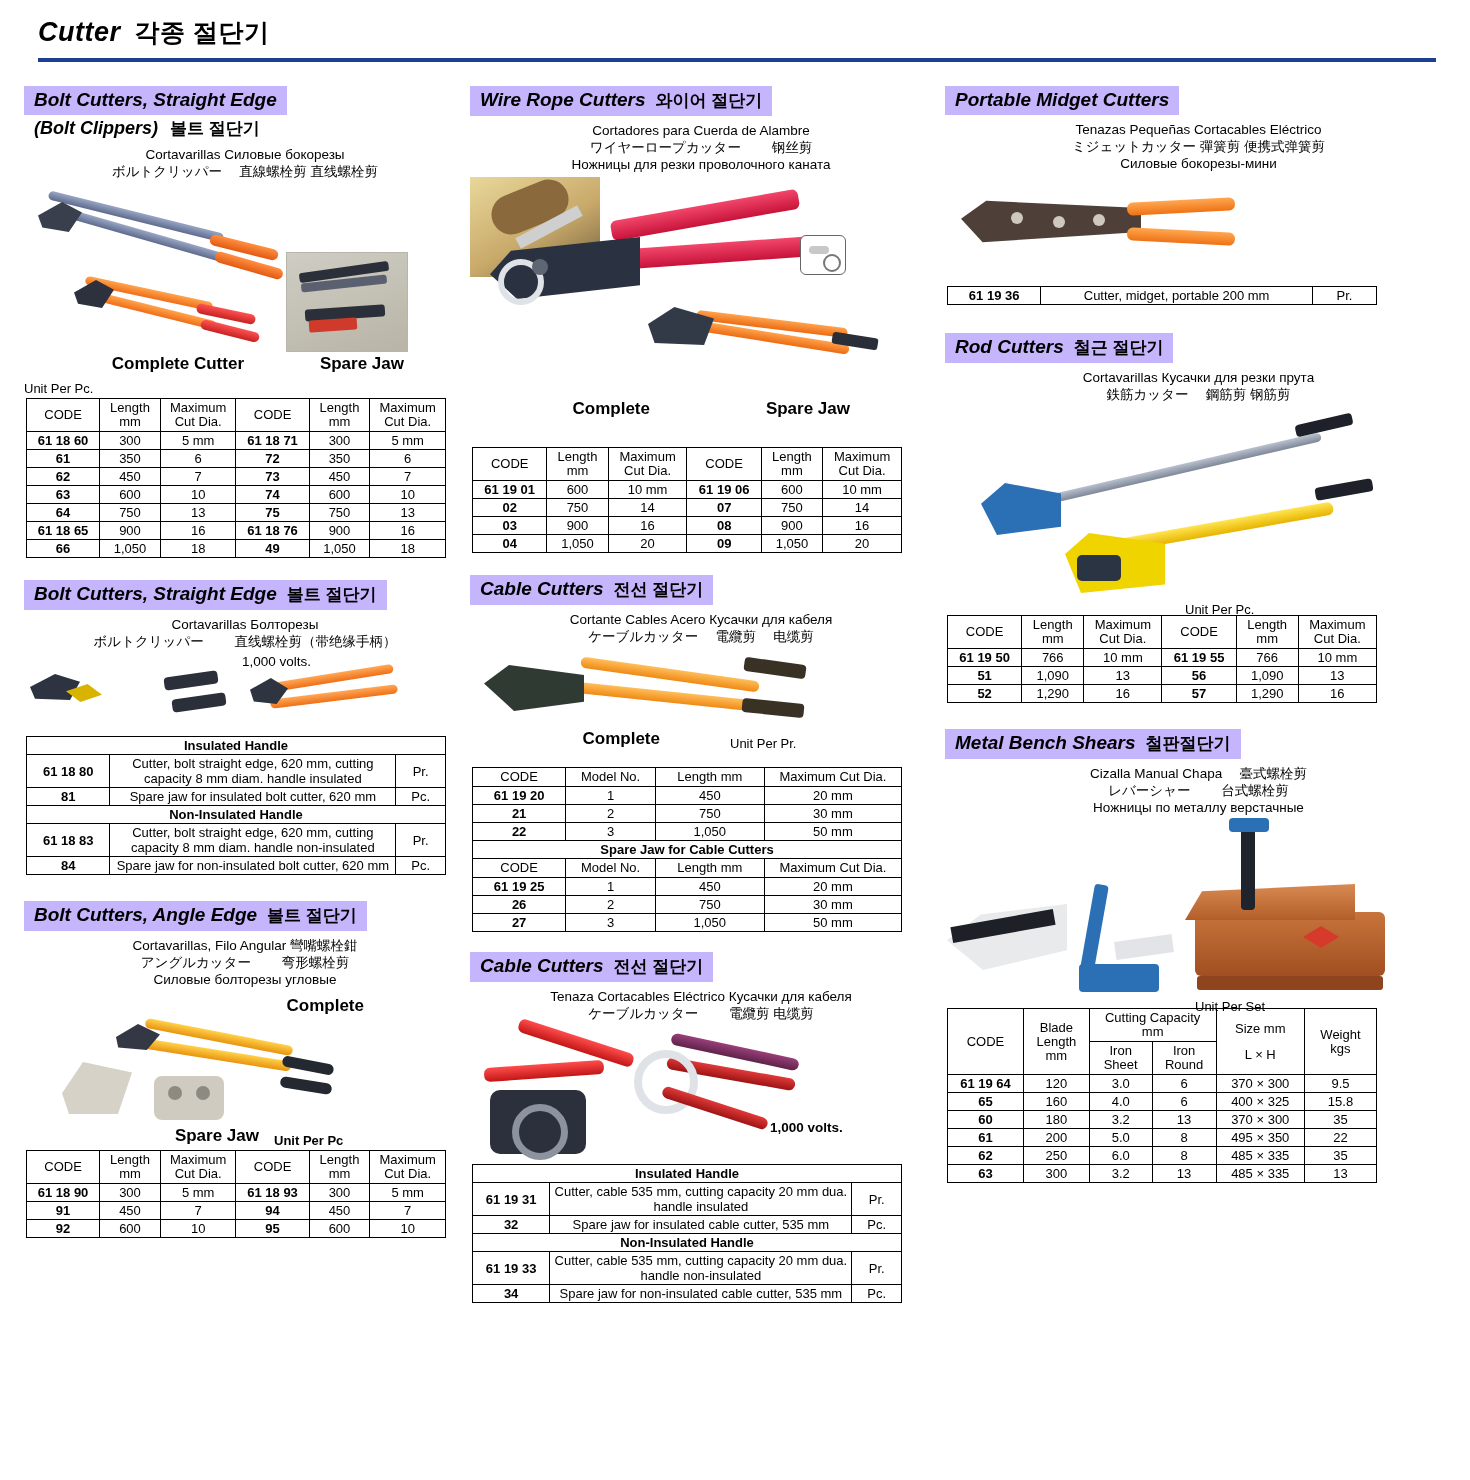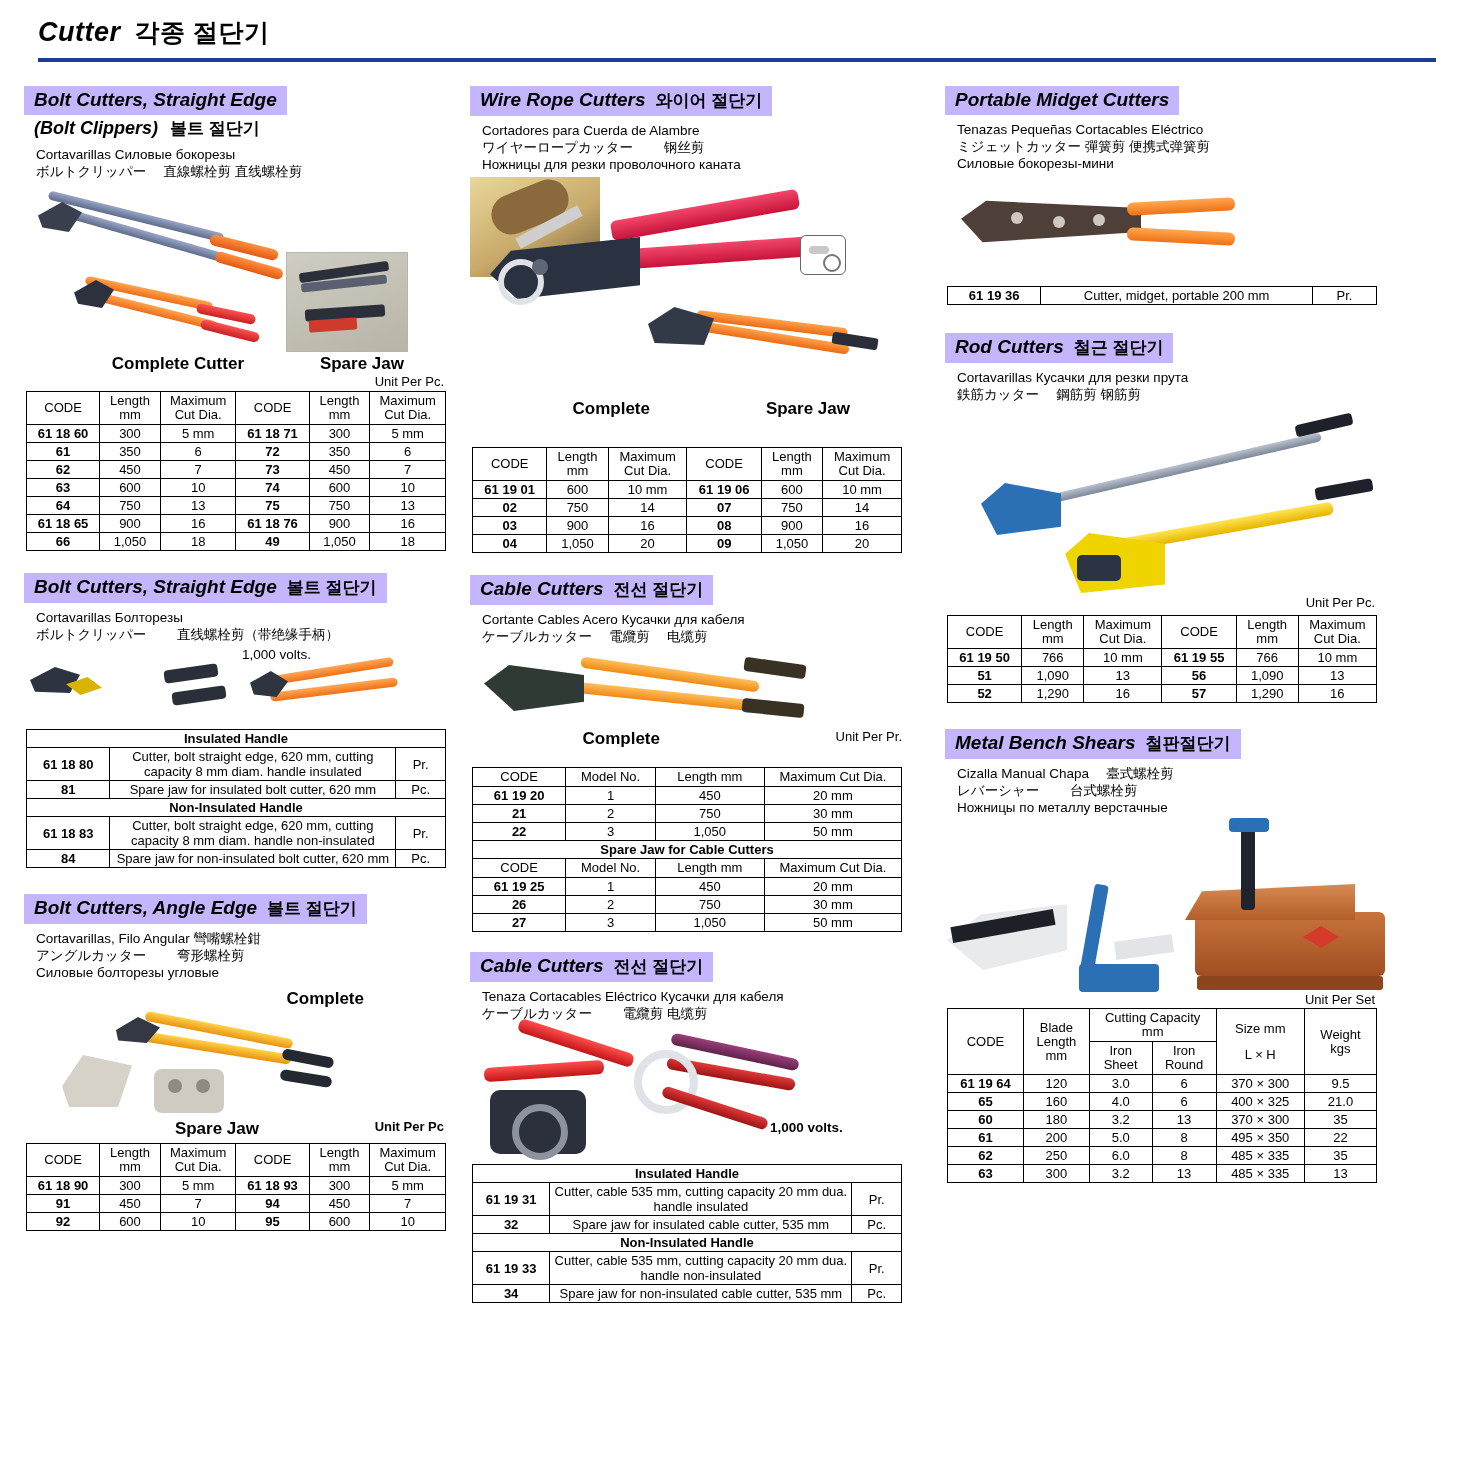--- a/index.html
+++ b/index.html
@@ -38,34 +38,34 @@
     white-space:nowrap;
   }
   .sec-title .kr{font-style:normal;margin-left:10px;font-size:17px;}
   .sec-sub{
     font-weight:bold;font-style:italic;font-size:18px;padding-left:10px;margin-top:2px;
   }
   .sec-sub .kr{font-style:normal;font-weight:bold;margin-left:12px;font-size:17px;}
   .sec-lang{
     font-size:13.5px;line-height:17px;margin:6px 0 0 12px;
   }
-  .sec-lang div{white-space:nowrap;}
+  .sec-lang div{white-space:nowrap;text-align:center;}
 
   
   .imgbox{position:relative;}
   .cap{font-size:17px;font-weight:bold;text-align:right;}
 
   
   table{border-collapse:collapse;font-size:13px;}
   table.grid, table.grid th, table.grid td{border:1px solid #000;}
   table.grid th{font-weight:normal;text-align:center;padding:2px 4px;line-height:14px;}
   table.grid td{text-align:center;padding:1px 4px;line-height:15px;}
   .code{font-weight:bold;text-align:center;}
   .lft{text-align:left;}
-  .unit-line{font-size:13px;text-align:right;padding-right:4px;margin-bottom:2px;}
+  .unit-line{font-size:13px;padding-right:4px;margin-bottom:2px;margin-top:7px;}
   .secthead td{font-weight:bold;text-align:center;}
 
   
   .handle{position:absolute;border-radius:6px;}
   .jaw{position:absolute;}
   .photo{position:absolute;}
 </style>
 </head>
 <body>
 
@@ -675,21 +675,21 @@
           <td>6</td>
           <td>370 × 300</td>
           <td>9.5</td>
         </tr>
         <tr>
           <td class="code">65</td>
           <td>160</td>
           <td>4.0</td>
           <td>6</td>
           <td>400 × 325</td>
-          <td>21.0</td>
+          <td>15.8</td>
         </tr>
         <tr>
           <td class="code">60</td>
           <td>180</td>
           <td>3.2</td>
           <td>13</td>
           <td>370 × 300</td>
           <td>35</td>
         </tr>
         <tr>

